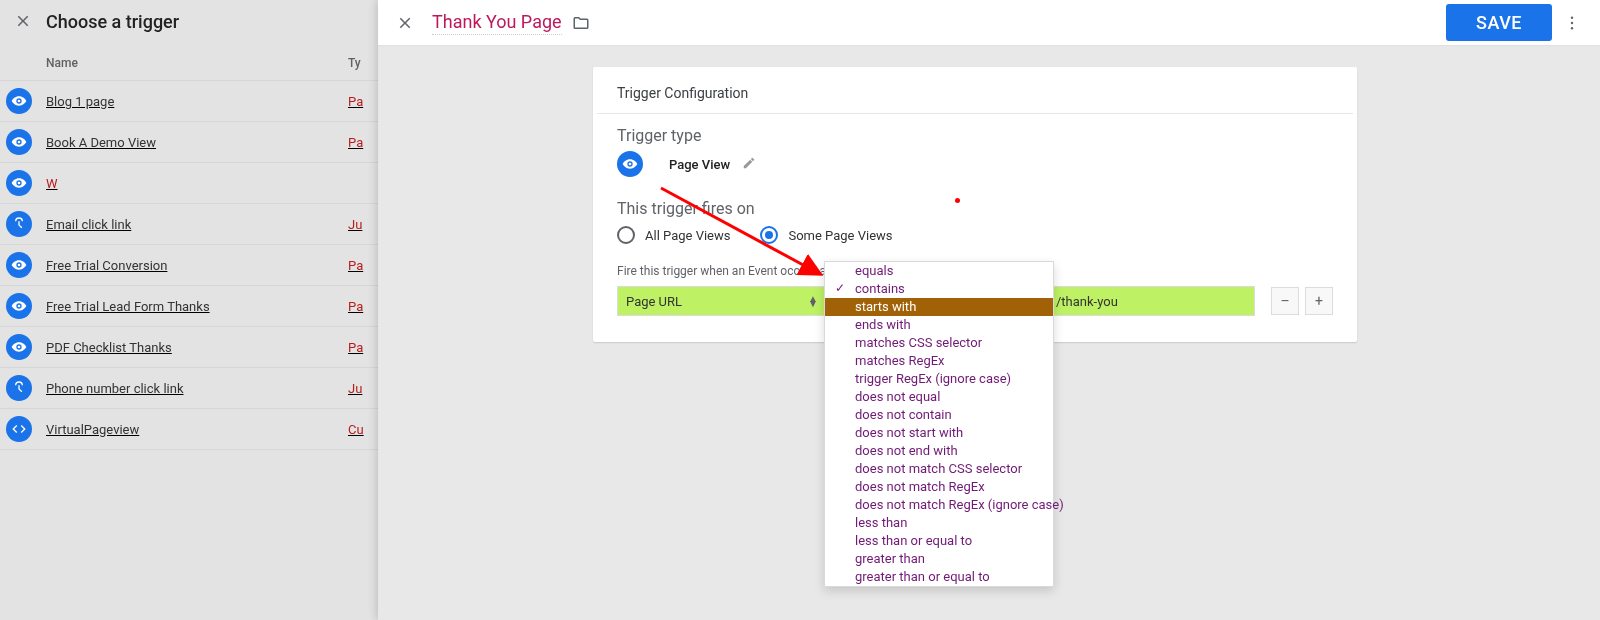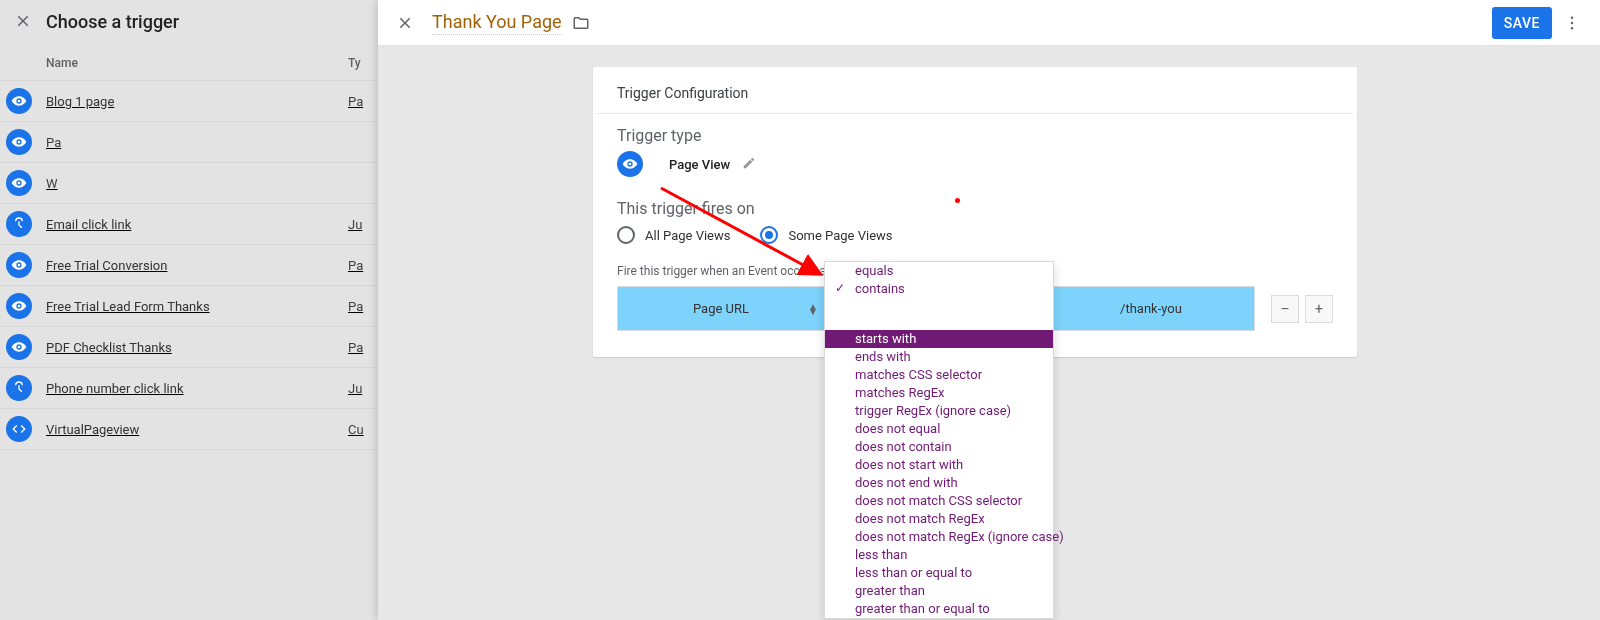--- a/index.html
+++ b/index.html
@@ -21,40 +21,40 @@
     .tt-head .col-type { width: 30px; text-align: left; }
 
     .tt-row { display: flex; align-items: center; padding: 7px 0 7px 6px; border-bottom: 1px solid #d6d6d6; cursor: pointer; text-decoration: underline; }
     .icon-badge {
       width: 26px; height: 26px; border-radius: 50%; background: #1a73e8;
       display: flex; align-items: center; justify-content: center; flex-shrink: 0;
       margin-right: 14px;
     }
     .icon-badge svg { width: 16px; height: 16px; fill: #fff; }
     .tt-row .row-name { flex: 1; font-size: 13px; color: #333; }
-    .tt-row .row-type { width: 30px; font-size: 13px; color: #404040; overflow: hidden; }
+    .tt-row .row-type { width: 30px; font-size: 13px; color: #b91c1c; overflow: hidden; }
 
     
     .right-panel {
       position: absolute; left: 378px; top: 0; right: 0; bottom: 0;
       background: #e8e8e8;
       box-shadow: -2px 0 8px rgba(0,0,0,0.15);
     }
     .right-header {
       height: 46px; background: #fff; border-bottom: 1px solid #e0e0e0;
       display: flex; align-items: center; padding: 0 16px;
     }
     .right-close { width: 22px; height: 22px; display: flex; align-items: center; justify-content: center; cursor: pointer; margin-right: 16px; }
 
-    .trigger-name { font-size: 18px; color: #a16207; font-weight: 400; border-bottom: 1px dotted #ccc; padding-bottom: 2px; }
+    .trigger-name { font-size: 18px; color: #be185d; font-weight: 400; border-bottom: 1px dotted #ccc; padding-bottom: 2px; }
     .folder-icon { margin-left: 10px; display: flex; align-items: center; color: #5f6368; cursor: pointer; }
     .spacer { flex: 1; }
     .save-btn {
-      background: #1a73e8; color: #fff; border: none; font-size: 14px; font-weight: 500;
-      letter-spacing: 0.5px; padding: 8px 12px; border-radius: 3px; cursor: pointer;
+      background: #1a73e8; color: #fff; border: none; font-size: 18px; font-weight: 500;
+      letter-spacing: 0.5px; padding: 8px 30px; border-radius: 3px; cursor: pointer;
       margin-right: 8px;
     }
     .more-btn { width: 24px; height: 24px; display: flex; align-items: center; justify-content: center; cursor: pointer; color: #5f6368; }
 
     .config-card {
       position: absolute; left: 215px; top: 67px; width: 764px;
       background: #fff; border-radius: 2px;
       box-shadow: 0 1px 2px rgba(0,0,0,0.08), 0 1px 1px rgba(0,0,0,0.06);
       padding: 4px;
     }
@@ -73,23 +73,23 @@
       width: 18px; height: 18px; border: 2px solid #5f6368; border-radius: 50%;
       display: flex; align-items: center; justify-content: center;
     }
     .radio-outer.selected { border-color: #1a73e8; }
     .radio-inner { width: 8px; height: 8px; border-radius: 50%; background: #1a73e8; display: none; }
     .radio-outer.selected .radio-inner { display: block; }
 
     .conditions .cond-label { font-size: 12px; color: #5f6368; margin-bottom: 8px; }
     .cond-row { display: flex; align-items: center; gap: 0; }
     .select-box {
-      height: 45px; border: 1px solid #dadce0; background: #7dd3fc;
+      height: 30px; border: 1px solid #dadce0; background: #bef264;
       display: flex; align-items: center; padding: 0 8px; font-size: 13px; color: #333;
-      cursor: pointer; position: relative; flex: 1; justify-content: center;
+      cursor: pointer; position: relative; flex: 1;
     }
     .select-box.var { flex: 0 0 208px; }
     .select-box.val { flex: 1; margin-left: 6px; }
     .select-arrows { position: absolute; right: 6px; font-size: 10px; color: #5f6368; line-height: 5px; }
     .cond-btns { display: flex; gap: 6px; margin-left: 16px; }
     .sq-btn {
       width: 28px; height: 28px; border: 1px solid #dadce0; background: #f8f8f8;
       display: flex; align-items: center; justify-content: center; font-size: 14px; color: #5f6368;
       cursor: pointer;
     }
@@ -102,21 +102,21 @@
       z-index: 20;
     }
     .dd-item {
       padding: 1px 16px 1px 30px; font-size: 13px; color: #701a75; cursor: pointer;
       white-space: nowrap; line-height: 16px; position: relative;
     }
     .dd-item.selected::before {
       content: "✓"; position: absolute; left: 10px; top: 0;
       font-size: 12px;
     }
-    .dd-item.highlight { background: #701a75; color: #fff; margin-top: 32px; }
+    .dd-item.highlight { background: #a16207; color: #fff; }
 
     
     .anno-arrow {
       position: absolute; left: 280px; top: 185px; width: 180px; height: 100px;
       pointer-events: none; z-index: 5;
     }
     .anno-dot {
       position: absolute; top: 198px; left: 577px;
       width: 5px; height: 5px; border-radius: 50%; background: #ff0000;
       z-index: 5; pointer-events: none;
@@ -149,20 +149,21 @@
           </div>
           <div class="row-name">Blog 1 page</div>
           <div class="row-type">Pa</div>
         </div>
         <div class="tt-row">
           <div class="icon-badge">
             <svg viewBox="0 0 24 24">
               <path d="M12 5C6.5 5 2.5 9 1 12c1.5 3 5.5 7 11 7s9.5-4 11-7c-1.5-3-5.5-7-11-7zm0 11a4 4 0 1 1 0-8 4 4 0 0 1 0 8zm0-6a2 2 0 1 0 0 4 2 2 0 0 0 0-4z"></path>
             </svg>
           </div>
+          <div class="row-name">Book A Demo View</div>
           <div class="row-type">Pa</div>
         </div>
         <div class="tt-row">
           <div class="icon-badge">
             <svg viewBox="0 0 24 24">
               <path d="M12 5C6.5 5 2.5 9 1 12c1.5 3 5.5 7 11 7s9.5-4 11-7c-1.5-3-5.5-7-11-7zm0 11a4 4 0 1 1 0-8 4 4 0 0 1 0 8zm0-6a2 2 0 1 0 0 4 2 2 0 0 0 0-4z"></path>
             </svg>
           </div>
           <div class="row-type">W</div>
         </div>

